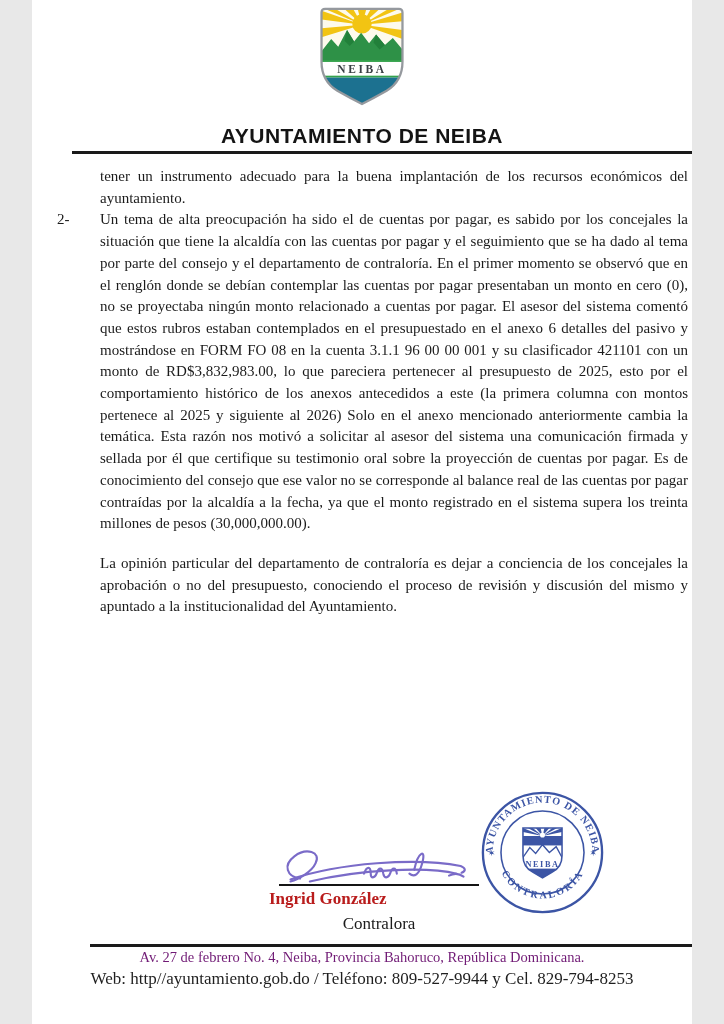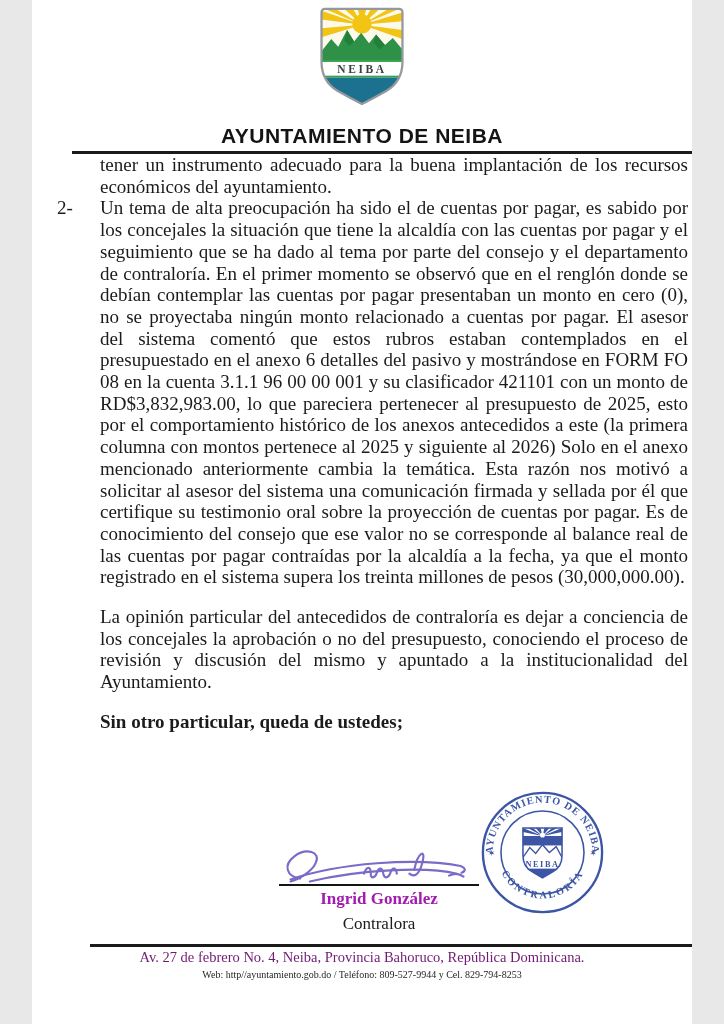--- a/index.html
+++ b/index.html
@@ -22,55 +22,55 @@
     text-align:center;
     font-family:"Liberation Sans", sans-serif;
     font-weight:bold;font-size:21px;letter-spacing:.5px;color:#141414;
   }
   .header-rule{
     position:absolute;top:151px;left:40px;width:644px;height:3px;
     background:#1a1a1a;
   }
   
   .content{
-    position:absolute;top:154px;left:68px;width:588px;
-    font-size:19px;line-height:21.7px;
+    position:absolute;top:166px;left:68px;width:588px;
+    font-size:15px;line-height:21.7px;
     text-align:justify;
   }
   .content p{margin:0;}
   .hang{margin-left:65px;}
   .list-item{position:relative;margin-left:65px;}
   .list-item .num{
     position:absolute;left:-43px;top:0;
     text-align:left;
   }
   .spaced{margin-top:18px !important;}
   .closing{font-weight:bold;}
   
   .sig-layer{position:absolute;inset:0;}
   .sig-scribble{position:absolute;left:238px;top:836px;}
   .sig-rule{position:absolute;left:247px;top:884px;width:200px;height:2px;background:#151515;}
   .sig-name{
     position:absolute;left:237px;top:889px;width:220px;
-    text-align:center;font-weight:bold;font-size:17px;color:#a21caf;
+    text-align:left;font-weight:bold;font-size:17px;color:#b91c1c;
   }
   .sig-title{
     position:absolute;left:237px;top:914px;width:220px;
     text-align:center;font-weight:normal;font-size:17px;color:#1b1b1b;
   }
   .stamp{position:absolute;left:447px;top:789px;}
   
   .footer-rule{position:absolute;left:58px;top:944px;width:608px;height:3px;background:#1a1a1a;}
   .footer-address{
     position:absolute;top:949px;left:0;width:100%;
     text-align:center;font-size:14.5px;color:#701a75;
   }
   .footer-contact{
     position:absolute;top:969px;left:0;width:100%;
-    text-align:center;font-size:10px;color:#1f1f1f;
+    text-align:center;font-size:17px;color:#1f1f1f;
   }
   svg text{font-family:"Liberation Serif", serif;}
 </style>
 </head>
 <body>
 
 <div class="page">
 
   <div class="logo-wrap">
     <svg width="88" height="99" viewBox="0 0 100 112">
@@ -112,22 +112,21 @@
 
   <div class="org-title">AYUNTAMIENTO DE NEIBA</div>
   <div class="header-rule"></div>
 
   <div class="content">
     <p class="hang">tener un instrumento adecuado para la buena implantación de los recursos económicos del ayuntamiento.</p>
     <p class="list-item">
       <span class="num">2-</span>
       <span>Un tema de alta preocupación ha sido el de cuentas por pagar, es sabido por los concejales la situación que tiene la alcaldía con las cuentas por pagar y el seguimiento que se ha dado al tema por parte del consejo y el departamento de contraloría. En el primer momento se observó que en el renglón donde se debían contemplar las cuentas por pagar presentaban un monto en cero (0), no se proyectaba ningún monto relacionado a cuentas por pagar. El asesor del sistema comentó que estos rubros estaban contemplados en el presupuestado en el anexo 6 detalles del pasivo y mostrándose en FORM FO 08 en la cuenta 3.1.1 96 00 00 001 y su clasificador 421101 con un monto de RD$3,832,983.00, lo que pareciera pertenecer al presupuesto de 2025, esto por el comportamiento histórico de los anexos antecedidos a este (la primera columna con montos pertenece al 2025 y siguiente al 2026) Solo en el anexo mencionado anteriormente cambia la temática. Esta razón nos motivó a solicitar al asesor del sistema una comunicación firmada y sellada por él que certifique su testimonio oral sobre la proyección de cuentas por pagar. Es de conocimiento del consejo que ese valor no se corresponde al balance real de las cuentas por pagar contraídas por la alcaldía a la fecha, ya que el monto registrado en el sistema supera los treinta millones de pesos (30,000,000.00).</span>
     </p>
-    <p class="spaced">La opinión particular del antecedidos de contraloría es dejar a conciencia de los concejales la aprobación o no del presupuesto, conociendo el proceso de revisión y discusión del mismo y apuntado a la institucionalidad del Ayuntamiento.</p>
-    <p class="spaced closing">Sin otro particular, queda de ustedes;</p>
+    <p class="spaced">La opinión particular del departamento de contraloría es dejar a conciencia de los concejales la aprobación o no del presupuesto, conociendo el proceso de revisión y discusión del mismo y apuntado a la institucionalidad del Ayuntamiento.</p>
   </div>
 
   <div class="sig-layer">
 
     <svg class="sig-scribble" width="215" height="58" viewBox="0 0 220 60">
       <g stroke="#7A6BC8" stroke-width="2.2" fill="none" stroke-linecap="round">
         <path d="M30,44 C16,42 12,30 24,21 C36,12 52,16 46,28 C42,37 28,45 20,47"></path>
         <path d="M20,45 C70,28 150,22 196,31 C201,33 202,36 197,38"></path>
         <path d="M40,47 C90,35 160,31 192,39"></path>
         <path d="M96,39 c3,-8 7,-8 7,0 c0,5 4,5 6,0 c2,-7 6,-7 7,0 c1,5 5,5 7,0 c2,-7 6,-7 7,0"></path>

